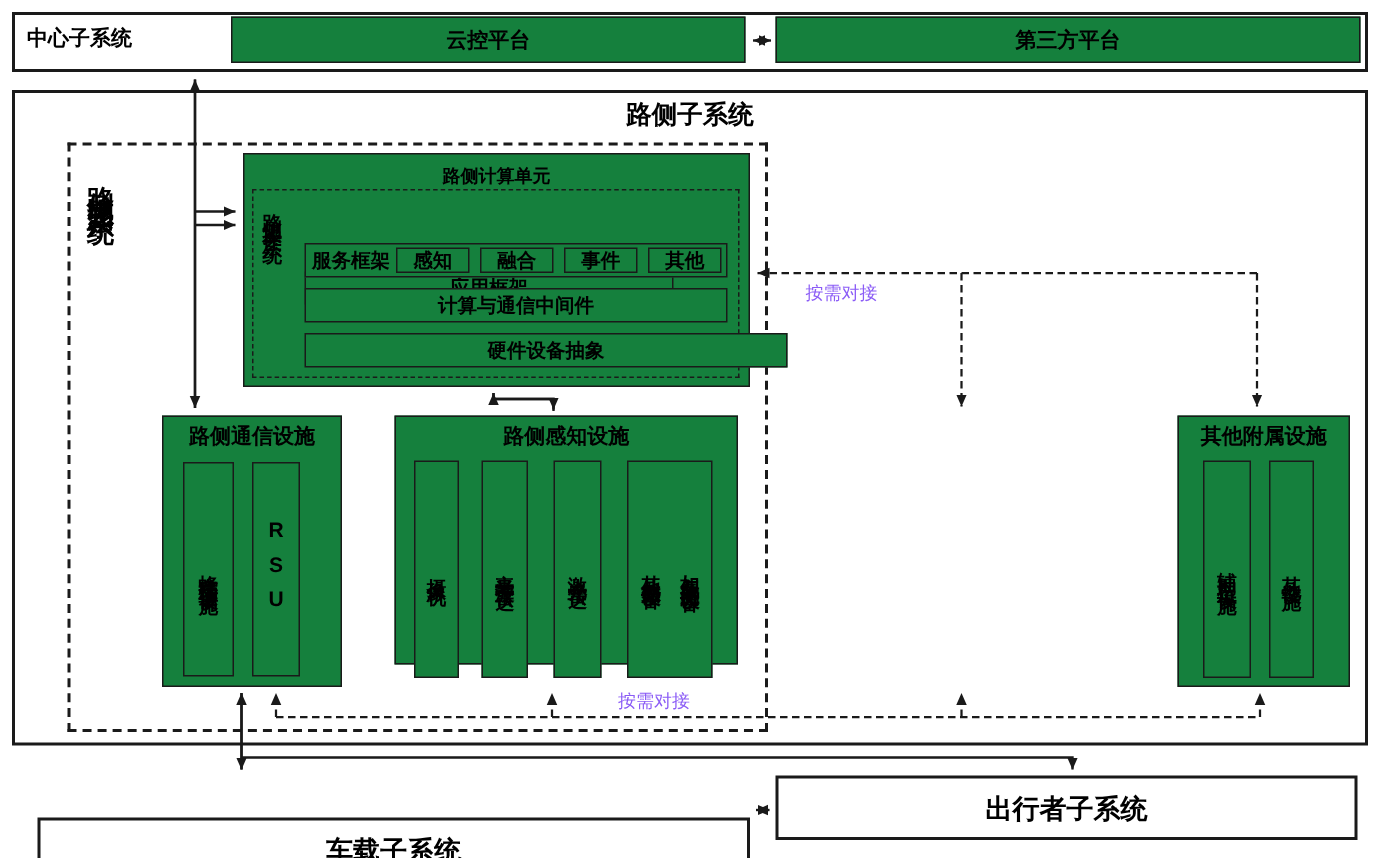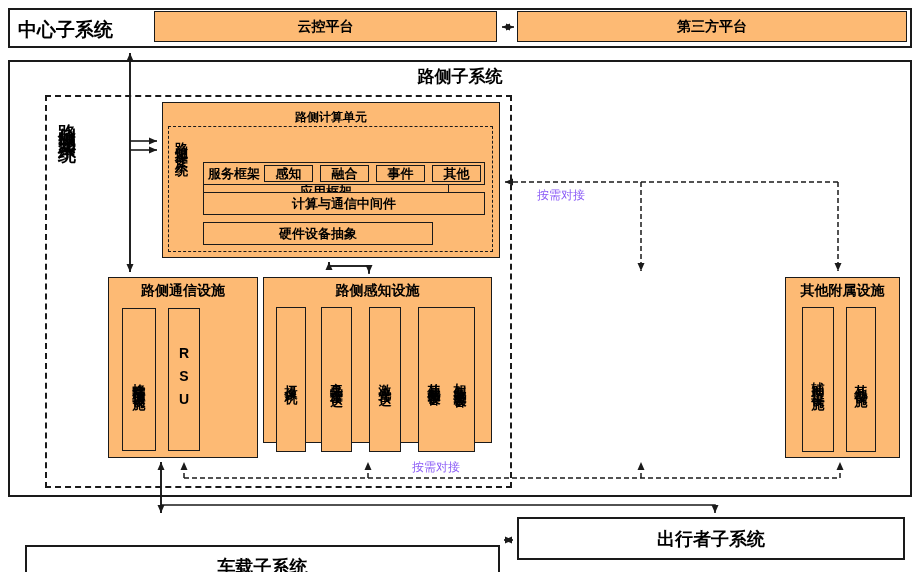--- a/index.html
+++ b/index.html
@@ -3,42 +3,42 @@
 <meta charset="utf-8">
 <style>
   html,body{margin:0;padding:0;background:#fff;}
   #stage{
     position:relative;width:920px;height:572px;background:#fff;
     font-family:"Liberation Sans","DejaVu Sans",sans-serif;color:#000;
     overflow:hidden;
   }
   .abs{position:absolute;}
   .box{position:absolute;border:2px solid #1a1a1a;background:#fff;box-sizing:border-box;}
-  .box-thin{position:absolute;border:1.5px solid #1a1a1a;background:#fdba74;box-sizing:border-box;}
+  .box-thin{position:absolute;border:1.5px solid #1a1a1a;background:#15803d;box-sizing:border-box;}
   .dashed{position:absolute;border:2px dashed #1a1a1a;background:transparent;box-sizing:border-box;}
   .ctr{display:flex;align-items:center;justify-content:center;}
   .b{font-weight:bold;}
   .t14{font-size:14px;font-weight:bold;}
   .t13{font-size:13px;font-weight:bold;}
   .title-row{position:absolute;left:0;right:0;text-align:center;font-weight:bold;}
   .vtext{
     writing-mode:vertical-lr;text-orientation:upright;
     letter-spacing:3px;line-height:1;white-space:pre-line;
   }
   .vbox{display:flex;align-items:center;justify-content:center;}
   .odlabel{position:absolute;font-size:12px;font-weight:normal;color:#8b5cf6;}
   svg.overlay{position:absolute;left:0;top:0;pointer-events:none;z-index:10;}
 </style>
 </head>
 <body>
 
 <div id="stage">
 
   <div class="box" style="left:8px;top:8px;width:904px;height:40px;">
-    <div class="abs b" style="left:8px;top:7px;font-size:19px;">中心子系统</div>
+    <div class="abs b" style="left:8px;top:7px;font-size:14px;">中心子系统</div>
     <div class="box-thin ctr t14" style="left:144px;top:1px;width:343px;height:31px;">
       <span>云控平台</span>
     </div>
     <div class="box-thin ctr t14" style="left:507px;top:1px;width:390px;height:31px;">
       <span>第三方平台</span>
     </div>
   </div>
 
   <div class="box" style="left:8px;top:60px;width:904px;height:437px;">
     <div class="title-row" style="top:3px;font-size:17px;">路侧子系统</div>
@@ -58,27 +58,27 @@
       <div class="abs box-thin t13" style="left:34px;top:35px;width:282px;height:23px;display:flex;align-items:center;">
         <span style="flex:0 0 60px;text-align:center;">服务框架</span>
         <span class="ctr" style="flex:1;border:1.5px solid #1a1a1a;height:17px;margin-right:7px;box-sizing:border-box;">感知</span>
         <span class="ctr" style="flex:1;border:1.5px solid #1a1a1a;height:17px;margin-right:7px;box-sizing:border-box;">融合</span>
         <span class="ctr" style="flex:1;border:1.5px solid #1a1a1a;height:17px;margin-right:7px;box-sizing:border-box;">事件</span>
         <span class="ctr" style="flex:1;border:1.5px solid #1a1a1a;height:17px;margin-right:3px;box-sizing:border-box;">其他</span>
       </div>
       <div class="abs box-thin ctr t13" style="left:34px;top:65px;width:282px;height:23px;justify-content:center;">
         <span>计算与通信中间件</span>
       </div>
-      <div class="abs box-thin ctr t13" style="left:34px;top:95px;width:230px;height:23px;">
+      <div class="abs box-thin ctr t13" style="left:34px;top:95px;width:322px;height:23px;">
         <span>硬件设备抽象</span>
       </div>
     </div>
   </div>
 
-  <div class="box-thin" style="left:108px;top:277px;width:150px;height:181px;">
+  <div class="box-thin" style="left:108px;top:277px;width:120px;height:181px;">
     <div class="title-row" style="top:4px;font-size:14px;">路侧通信设施</div>
     <div class="abs box-thin vbox" style="left:13px;top:30px;width:34px;height:143px;">
       <span class="vtext t13" style="letter-spacing:2px;">蜂窝移动通信设施</span>
     </div>
     <div class="abs box-thin vbox" style="left:59px;top:30px;width:32px;height:143px;">
       <span class="vtext t14" style="letter-spacing:7px;">RSU</span>
     </div>
   </div>
 
   <div class="box-thin" style="left:263px;top:277px;width:229px;height:166px;padding-left:32px;">

